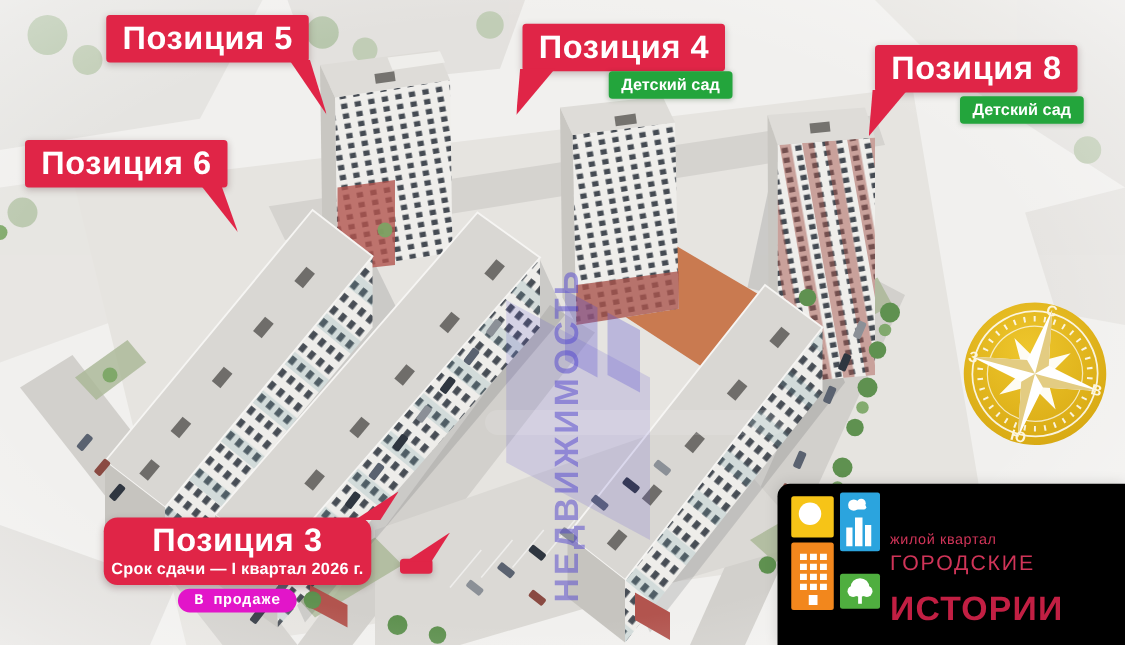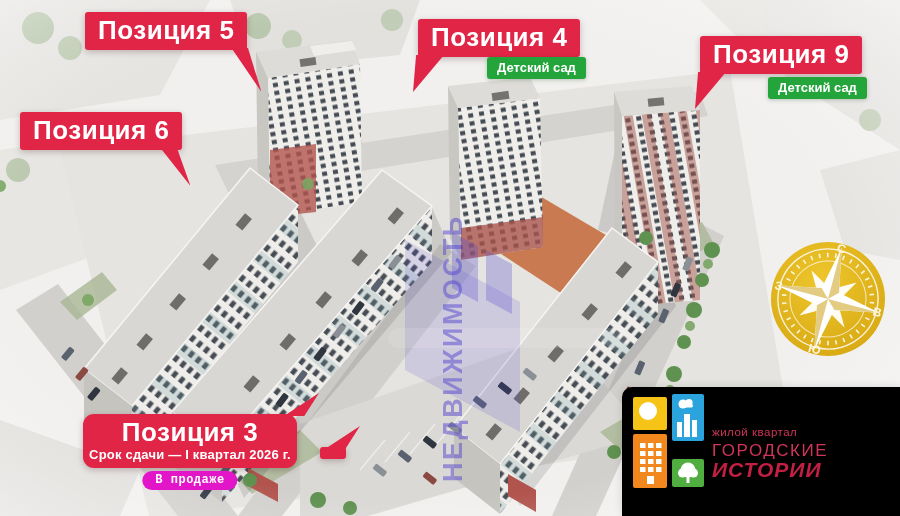--- a/index.html
+++ b/index.html
@@ -44,21 +44,21 @@
     box-shadow:0 0 10px rgba(0,0,0,.12);
   }
   .tile{position:absolute;border-radius:2px;}
   #tile-sun{left:11px;top:10px;width:34px;height:33px;background:#f6c417;}
   #tile-city{left:50px;top:7px;width:32px;height:47px;background:#2ba4de;}
   #tile-house{left:11px;top:47px;width:34px;height:54px;background:#f2871d;}
   #tile-tree{left:50px;top:72px;width:32px;height:28px;background:#4fae3f;}
   #logo-text{position:absolute;left:90px;top:40px;color:#d03458;line-height:1;}
   #logo-tagline{font-size:11.5px;letter-spacing:.5px;}
   #logo-name1{font-size:17px;letter-spacing:1.5px;margin-top:3px;font-weight:400;}
-  #logo-name2{font-size:21px;font-weight:bold;letter-spacing:1px;color:#c21f43;margin-top:0;font-style:italic;}
+  #logo-name2{font-size:27px;font-weight:bold;letter-spacing:1px;color:#c21f43;margin-top:15px;}
 
   #compass{position:absolute;left:765px;top:236px;z-index:15;}
 </style>
 </head>
 <body>
 
 <div id="stage">
 
   <svg id="scene" width="900" height="516" viewBox="0 0 900 516">
     <defs>
@@ -293,21 +293,21 @@
     <div class="tail tail-dr"></div>
   </div>
 
   <div class="plabel" id="label-pos4" style="left:418px;top:19px;">
     <span>Позиция 4</span>
     <div class="tail tail-dl"></div>
   </div>
   <div class="badge-green" style="left:487px;top:57px;">Детский сад</div>
 
   <div class="plabel" id="label-pos2" style="left:700px;top:36px;">
-    <span>Позиция 9</span>
+    <span>Позиция 8</span>
     <div class="tail tail-dl"></div>
   </div>
   <div class="badge-green" style="left:768px;top:77px;">Детский сад</div>
 
   <div class="plabel" id="label-pos6" style="left:20px;top:112px;">
     <span>Позиция 6</span>
     <div class="tail tail-dr" style="right:-8px;height:38px;"></div>
   </div>
 
   <div class="plabel" id="label-pos3" style="left:83px;top:414px;border-radius:11px;">

